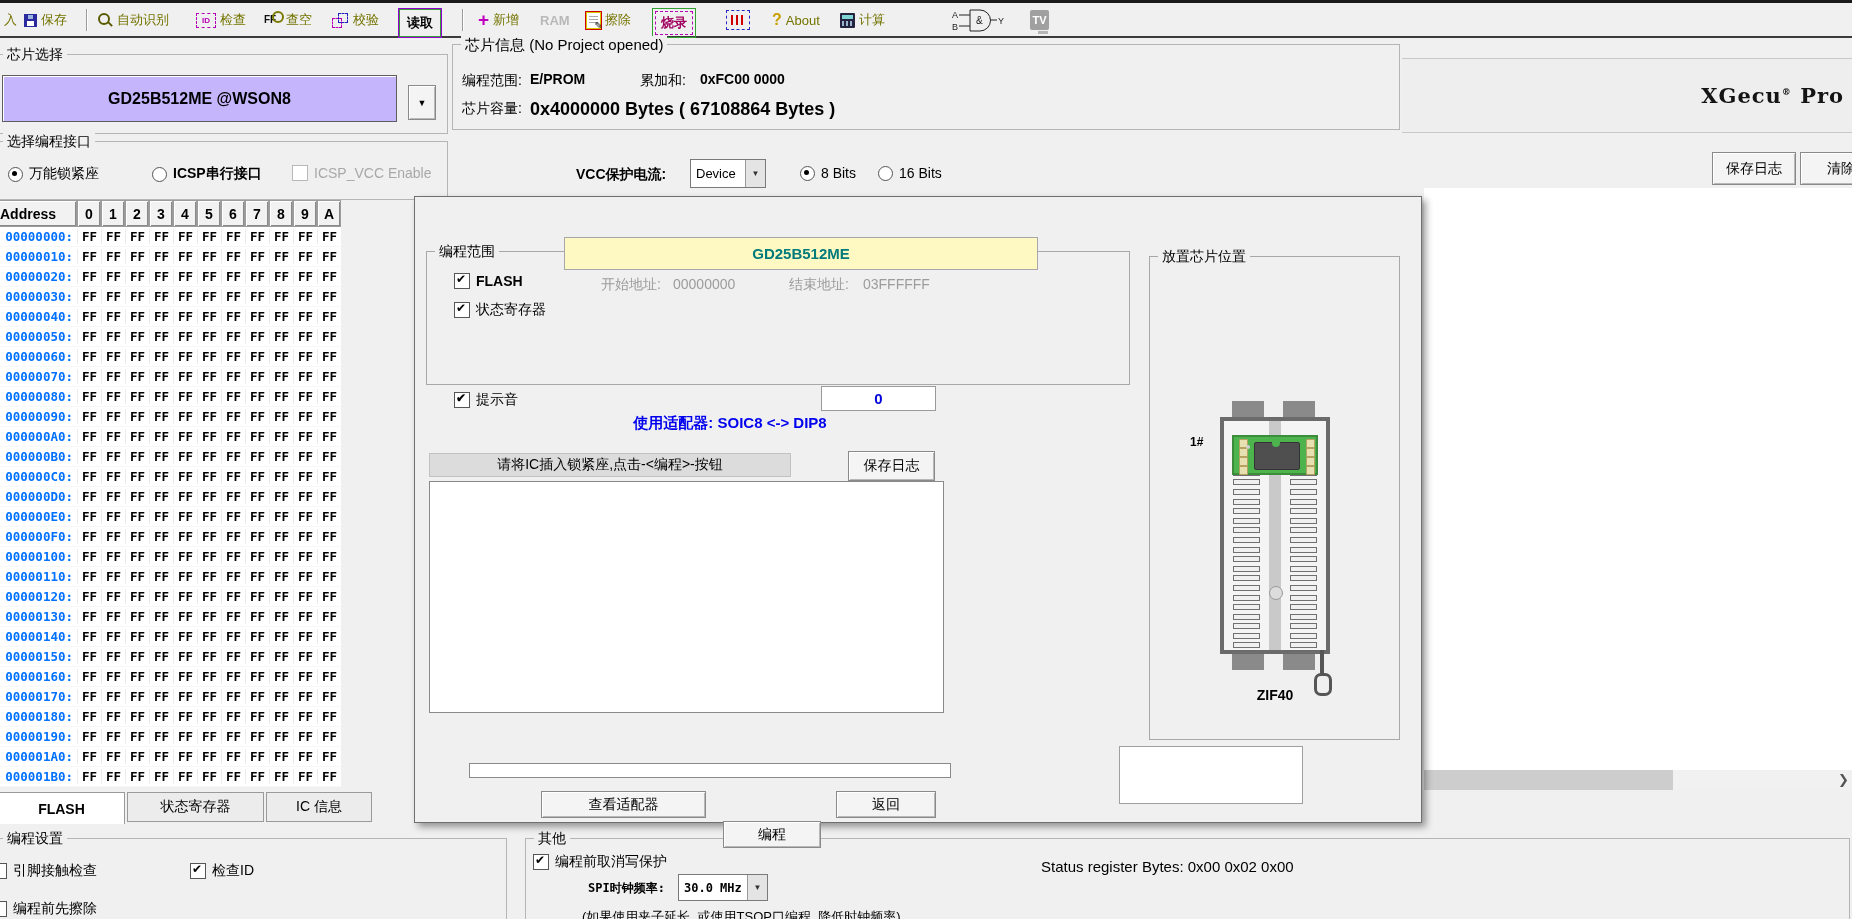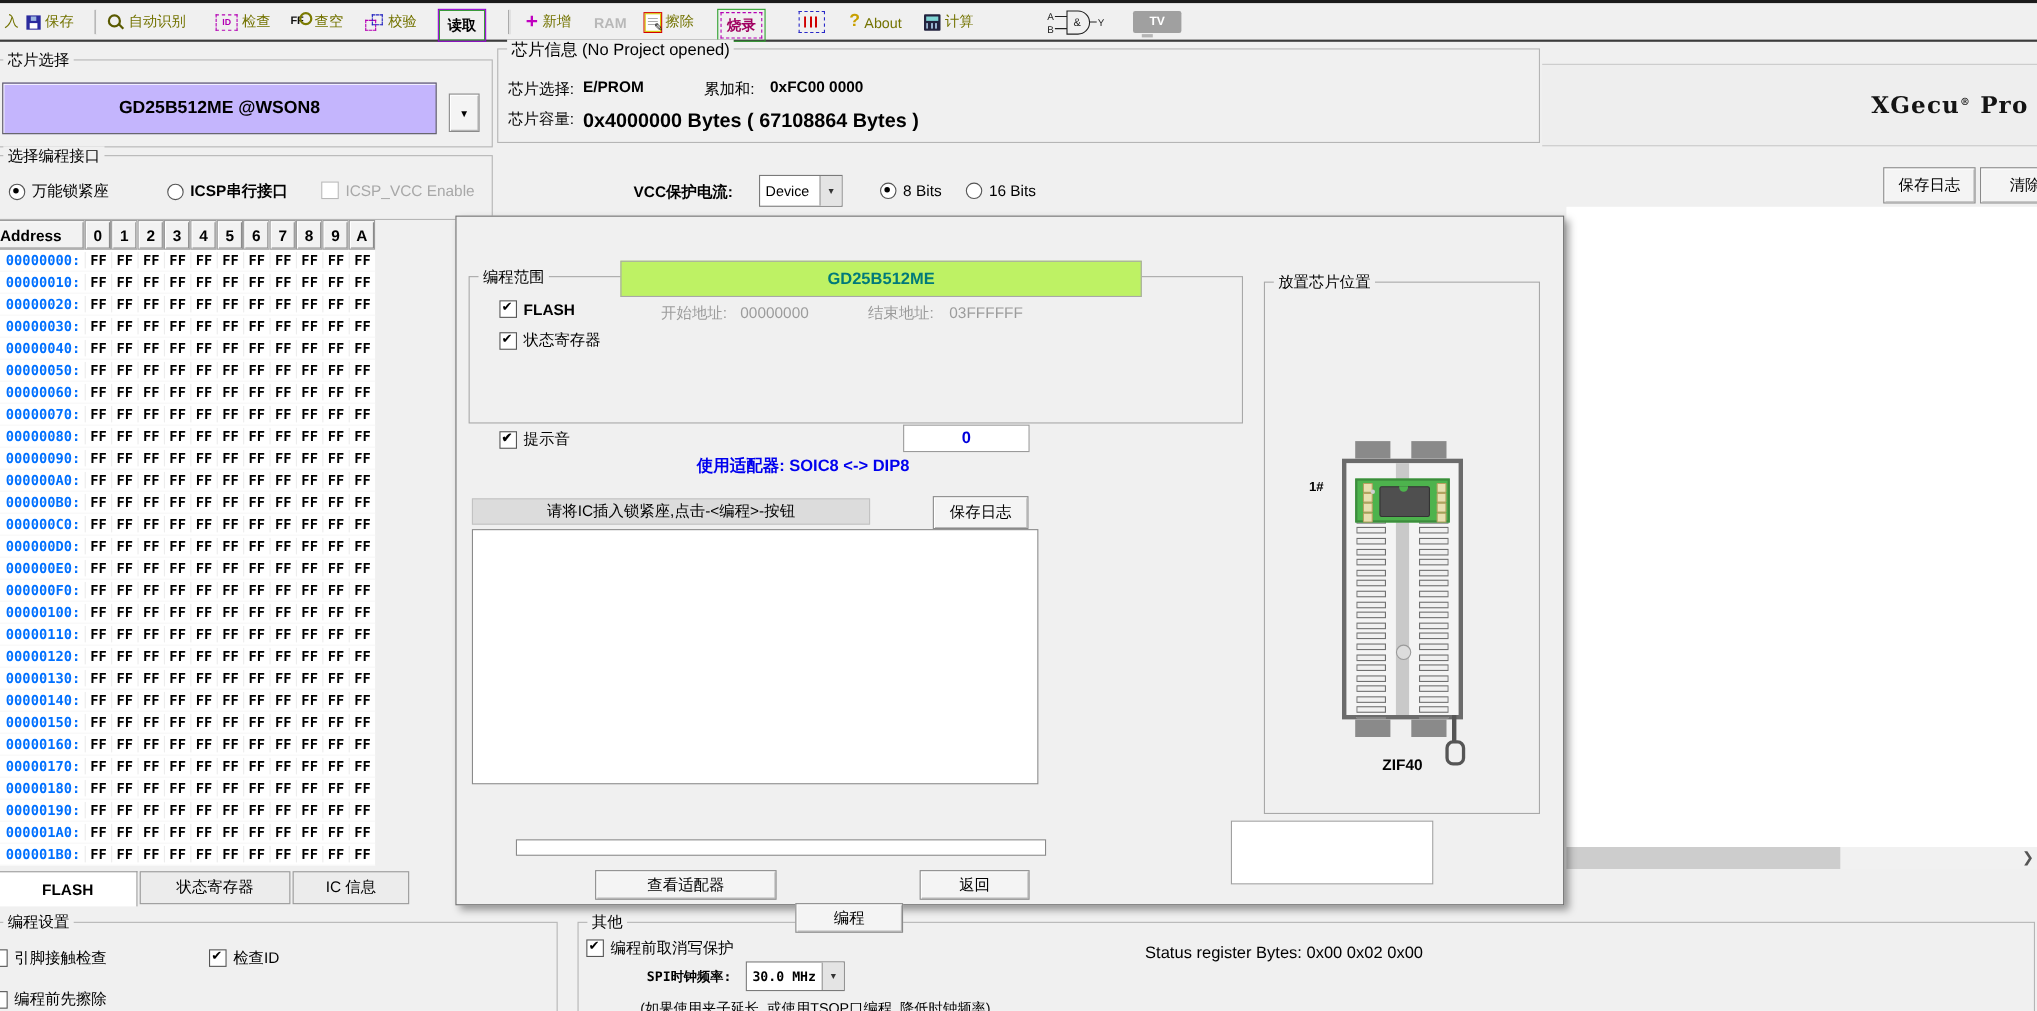--- a/index.html
+++ b/index.html
@@ -30,21 +30,21 @@
   .ram-label{color:#b8b8b8;font-weight:bold;}
   .notepad-icon{position:relative;width:13px;height:15px;background:#fff;border:1px solid #d4c800;box-shadow:0 0 0 1px #d40000;display:inline-block;}
   .notepad-icon::before{content:"";position:absolute;left:2px;top:3px;right:2px;height:7px;background:repeating-linear-gradient(#aaa 0 1px,transparent 1px 3px);}
   .notepad-icon::after{content:"✎";position:absolute;right:-3px;bottom:-3px;font-size:10px;color:#222;}
   .chip-tool-icon{width:22px;height:18px;border:1px dashed #2828c8;display:inline-flex;align-items:center;justify-content:center;}
   .chip-tool-icon span{width:15px;height:10px;background:repeating-linear-gradient(90deg,#d00000 0 2px,transparent 2px 5px);}
   .question-glyph{color:#c8a000;font-size:16px;font-weight:bold;}
   .calculator-icon{position:relative;width:15px;height:15px;background:#23233f;display:inline-block;border-radius:1px;}
   .calculator-icon::before{content:"";position:absolute;left:2px;top:2px;width:11px;height:4px;background:#7fd4d4;}
   .calculator-icon::after{content:"";position:absolute;left:2px;top:8px;width:11px;height:5px;background:repeating-linear-gradient(90deg,#9ab4d0 0 2px,#23233f 2px 4px);}
-  .tv-icon{position:relative;width:44px;height:20px;background:#a0a0a0;border-radius:2px;color:#fff;font-weight:bold;font-size:11px;display:inline-flex;align-items:center;justify-content:center;}
+  .tv-icon{position:relative;width:19px;height:20px;background:#a0a0a0;border-radius:2px;color:#fff;font-weight:bold;font-size:11px;display:inline-flex;align-items:center;justify-content:center;}
   .tv-icon::after{content:"";position:absolute;left:8px;bottom:-4px;width:10px;height:3px;background:#b5b5b5;}
 
   
   .group{position:absolute;border:1px solid #b5b5b5;}
   .group-label{position:absolute;top:-9px;left:8px;background:#f0f0f0;padding:0 4px;font-size:14px;color:#000;white-space:nowrap;}
   .cb,.radio{position:absolute;display:inline-flex;align-items:center;gap:6px;font-size:14px;color:#000;white-space:nowrap;}
   .cb .box{width:14px;height:14px;background:#fff;border:1px solid #555;position:relative;flex:none;}
   .cb.checked .box::after{content:"✔";position:absolute;left:1px;top:-2px;font-size:12px;font-weight:bold;color:#000;}
   .cb.disabled{color:#a8a8a8;}
   .cb.disabled .box{border-color:#b8b8b8;}
@@ -65,21 +65,21 @@
   .hex-row .haddr{width:84px;color:#0070ff;text-align:right;padding-right:4px;box-sizing:border-box;}
   .hex-row .hcellv{width:24px;text-align:center;color:#000;border-left:1px solid #ececec;box-sizing:border-box;}
 
   .tab{position:absolute;top:792px;height:30px;border:1px solid #9a9a9a;background:#ececec;font-size:14px;display:flex;align-items:center;justify-content:center;box-sizing:border-box;z-index:2;}
   .tab.active{background:#fff;font-weight:bold;height:32px;border-bottom:none;z-index:3;}
 
   
   .dialog{position:absolute;left:414px;top:196px;width:1008px;height:627px;background:#f0f0f0;border:1px solid #6f6f6f;box-shadow:4px 4px 7px rgba(0,0,0,0.38);z-index:10;box-sizing:border-box;}
   .dlg-title{position:absolute;left:18px;top:10px;font-size:16px;color:#5f5f5f;white-space:nowrap;}
   .dlg-sub{color:#9a9a9a;margin-left:14px;}
-  .chip-name-box{position:absolute;left:149px;top:40px;width:472px;height:31px;border:1px solid #a8a8a8;background:#bef264;display:flex;align-items:center;justify-content:center;color:#007a7a;font-weight:bold;font-size:15px;z-index:2;}
+  .chip-name-box{position:absolute;left:149px;top:40px;width:472px;height:31px;border:1px solid #a8a8a8;background:#fef9c3;display:flex;align-items:center;justify-content:center;color:#007a7a;font-weight:bold;font-size:15px;z-index:2;}
   .gray-lbl{position:absolute;color:#9c9c9c;font-size:14px;white-space:nowrap;}
   .counter-box{position:absolute;left:406px;top:189px;width:115px;height:25px;background:#fff;border:1px solid #9a9a9a;display:flex;align-items:center;justify-content:center;color:#0000dd;font-weight:bold;font-size:15px;box-sizing:border-box;}
   .adapter-text{position:absolute;left:150px;top:217px;width:330px;text-align:center;color:#0000ee;font-weight:bold;font-size:15px;}
   .msg-bar{position:absolute;left:14px;top:256px;width:362px;height:24px;background:#dcdcdc;border:1px solid #c2c2c2;display:flex;align-items:center;justify-content:center;font-size:14px;color:#000;box-sizing:border-box;}
   .log-area{position:absolute;left:14px;top:284px;width:515px;height:232px;background:#fff;border:1px solid #8a8a8a;box-sizing:border-box;}
   .progress{position:absolute;left:54px;top:566px;width:482px;height:15px;background:#fff;border:1px solid #8a8a8a;box-sizing:border-box;}
 
   
   .socket{position:absolute;left:70px;top:160px;width:110px;height:237px;border:4px solid #6b6b6b;background:#f4f4f4;box-sizing:border-box;}
   .sock-tab{position:absolute;width:32px;height:16px;background:#8a8a8a;}
@@ -212,21 +212,21 @@
       <span style="font-weight:bold;">ICSP串行接口</span>
     </label>
   <label class="cb disabled" style="left:292px;top:165px;">
       <span class="box"></span>
       <span>ICSP_VCC Enable</span>
     </label>
 
   <div class="group" style="left:452px;top:44px;width:946px;height:84px;">
     <span class="group-label" style="font-size:15px;">芯片信息 (No Project opened)</span>
   </div>
-  <span class="statictext" style="left:462px;top:72px;font-size:14px;">芯片选择:</span>
+  <span class="statictext" style="left:462px;top:72px;font-size:14px;">编程范围:</span>
   <span class="statictext" style="left:530px;top:71px;font-size:14px;font-weight:bold;">E/PROM</span>
   <span class="statictext" style="left:640px;top:72px;font-size:14px;">累加和:</span>
   <span class="statictext" style="left:700px;top:71px;font-size:14px;font-weight:bold;">0xFC00 0000</span>
   <span class="statictext" style="left:462px;top:100px;font-size:14px;">芯片容量:</span>
   <span class="statictext" style="left:530px;top:99px;font-size:18px;font-weight:bold;">0x4000000 Bytes ( 67108864 Bytes )</span>
 
   <div class="logo-box">
     <span class="logo-text"><span>XGecu</span><sup>®</sup> <span>Pro</span></span>
   </div>
 

